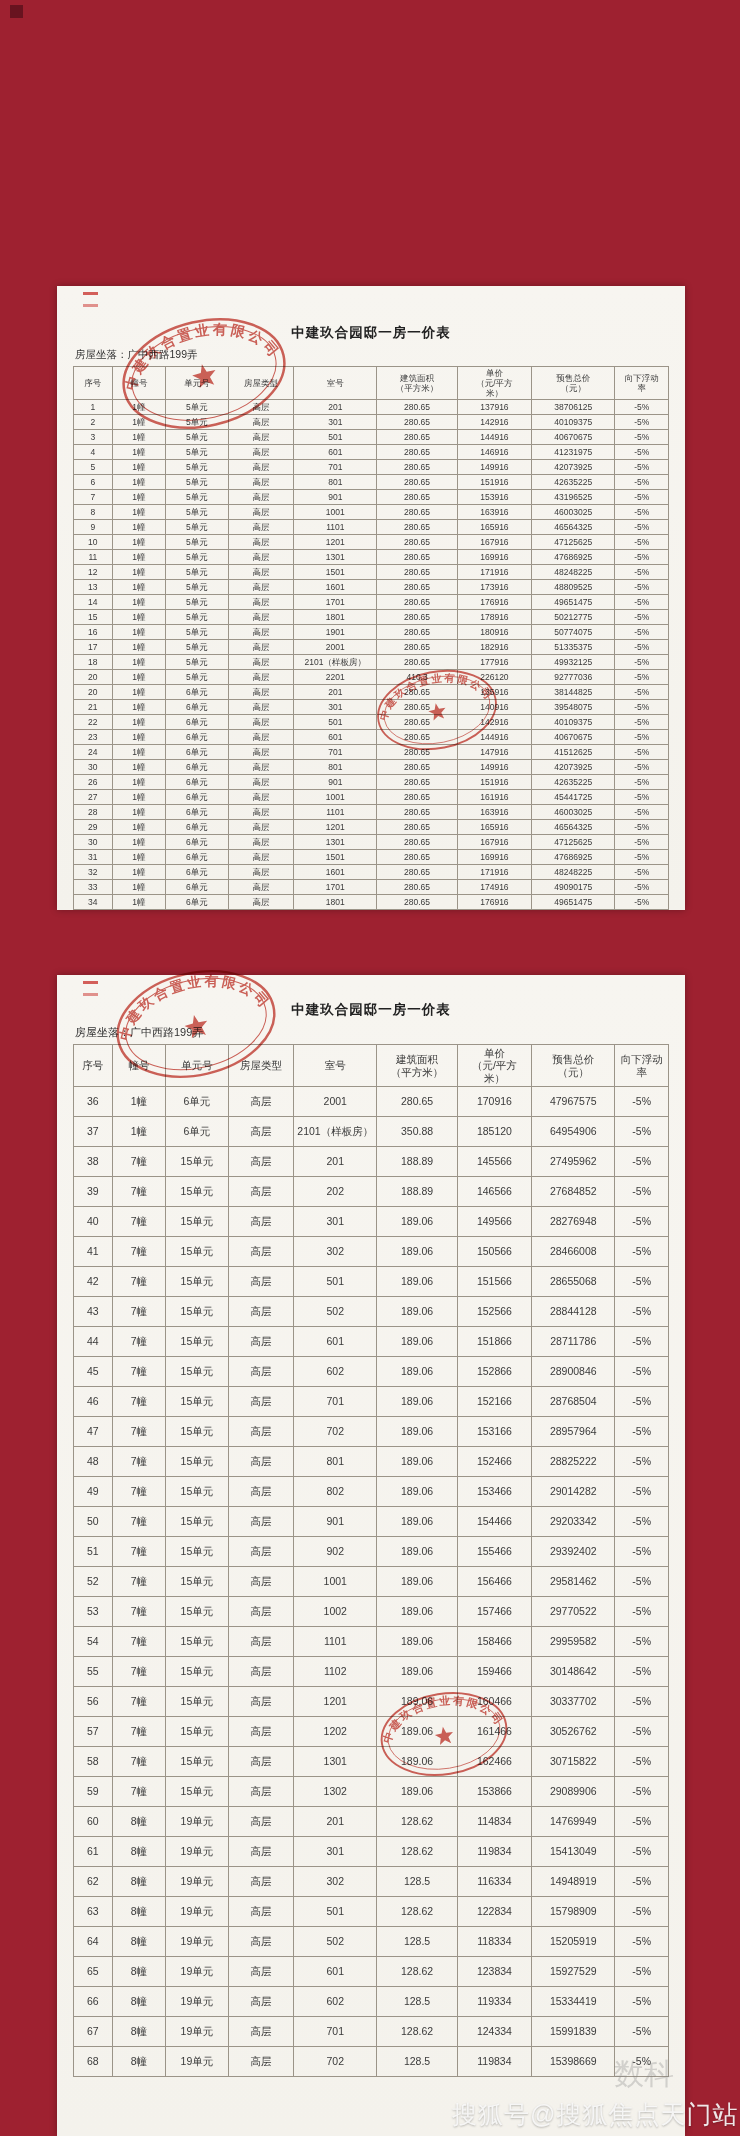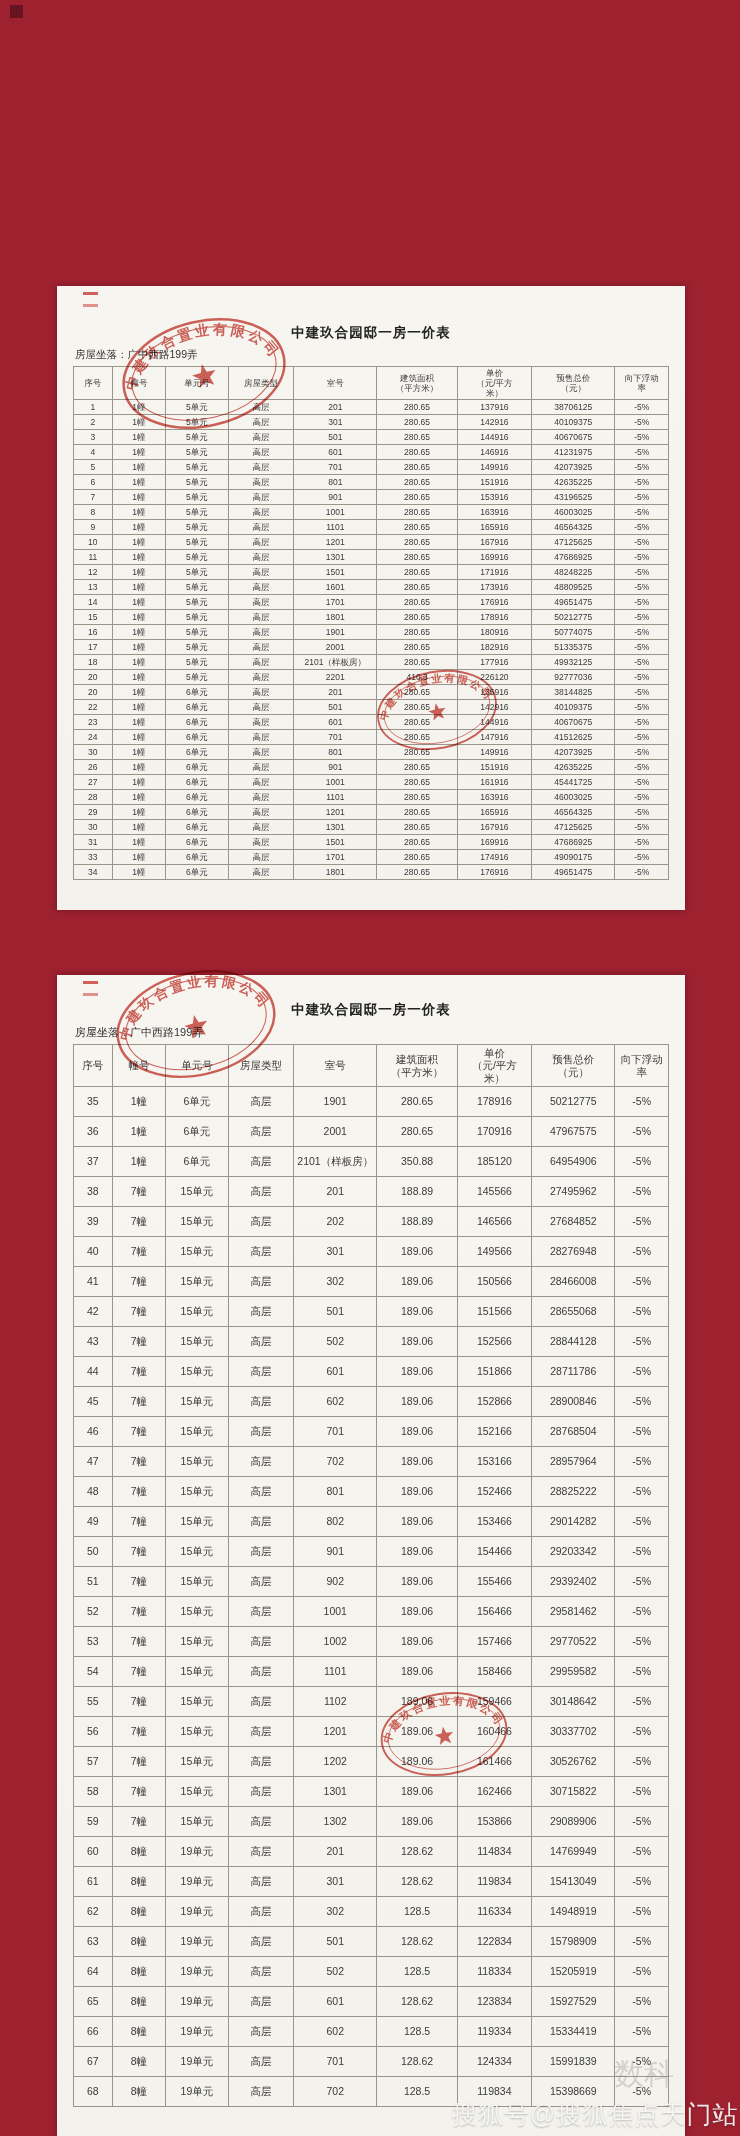--- a/index.html
+++ b/index.html
@@ -324,20 +324,31 @@
           <td>1幢</td>
           <td>6单元</td>
           <td>高层</td>
           <td>201</td>
           <td>280.65</td>
           <td>135916</td>
           <td>38144825</td>
           <td>-5%</td>
         </tr>
 
+        <tr>
+          <td>21</td>
+          <td>1幢</td>
+          <td>6单元</td>
+          <td>高层</td>
+          <td>301</td>
+          <td>280.65</td>
+          <td>140916</td>
+          <td>39548075</td>
+          <td>-5%</td>
+        </tr>
 
         <tr>
           <td>22</td>
           <td>1幢</td>
           <td>6单元</td>
           <td>高层</td>
           <td>501</td>
           <td>280.65</td>
           <td>142916</td>
           <td>40109375</td>
@@ -445,20 +456,31 @@
           <td>1幢</td>
           <td>6单元</td>
           <td>高层</td>
           <td>1501</td>
           <td>280.65</td>
           <td>169916</td>
           <td>47686925</td>
           <td>-5%</td>
         </tr>
 
+        <tr>
+          <td>32</td>
+          <td>1幢</td>
+          <td>6单元</td>
+          <td>高层</td>
+          <td>1601</td>
+          <td>280.65</td>
+          <td>171916</td>
+          <td>48248225</td>
+          <td>-5%</td>
+        </tr>
 
         <tr>
           <td>33</td>
           <td>1幢</td>
           <td>6单元</td>
           <td>高层</td>
           <td>1701</td>
           <td>280.65</td>
           <td>174916</td>
           <td>49090175</td>
@@ -509,31 +531,20 @@
 （元/平方
 米）</th>
         <th>预售总价
 （元）</th>
         <th>向下浮动
 率</th>
       </tr>
     </thead>
     <tbody>
 
-        <tr>
-          <td>35</td>
-          <td>1幢</td>
-          <td>6单元</td>
-          <td>高层</td>
-          <td>1901</td>
-          <td>280.65</td>
-          <td>178916</td>
-          <td>50212775</td>
-          <td>-5%</td>
-        </tr>
 
         <tr>
           <td>36</td>
           <td>1幢</td>
           <td>6单元</td>
           <td>高层</td>
           <td>2001</td>
           <td>280.65</td>
           <td>170916</td>
           <td>47967575</td>

